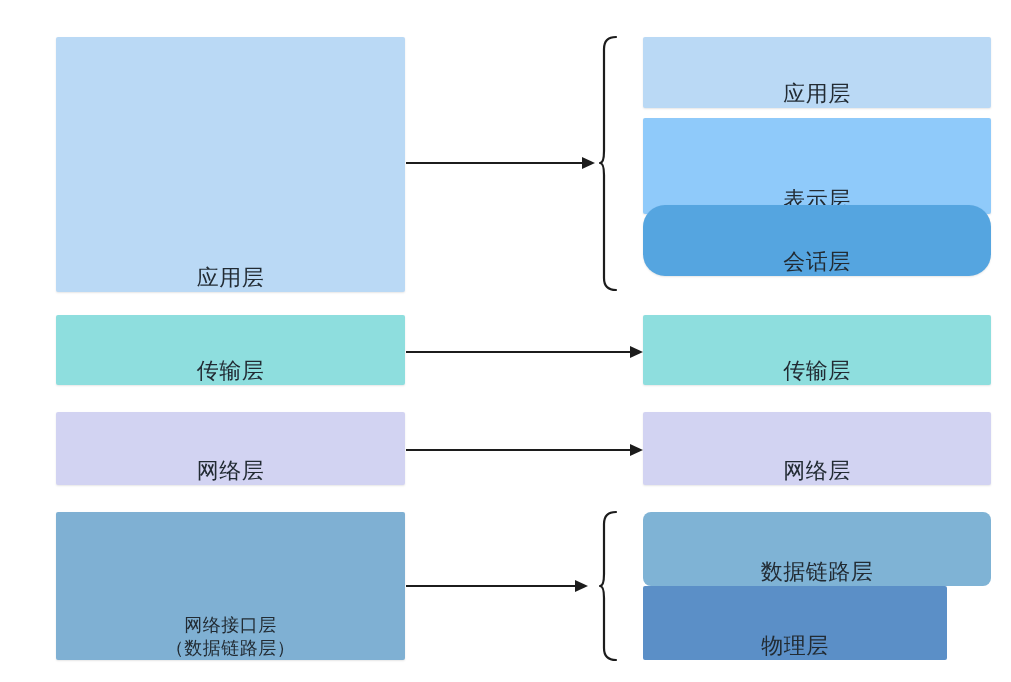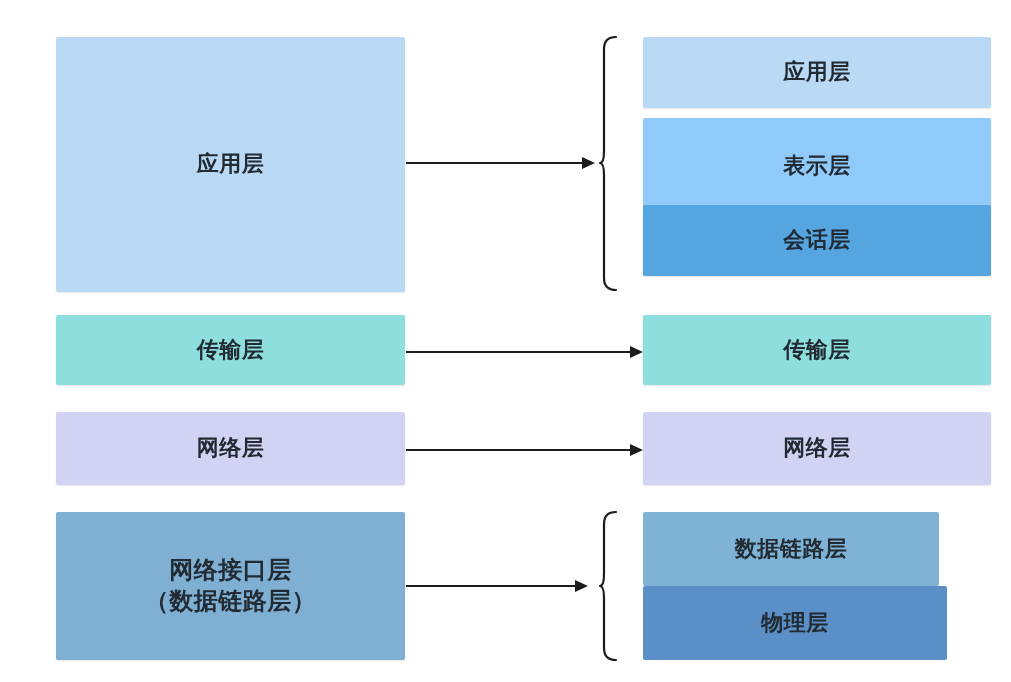--- a/index.html
+++ b/index.html
@@ -14,25 +14,25 @@
     position: relative;
     width: 1011px;
     height: 682px;
     background: #ffffff;
     overflow: hidden;
   }
   .box {
     position: absolute;
     box-sizing: border-box;
     display: flex;
-    align-items: center;
+    align-items: flex-end;
     justify-content: center;
     text-align: center;
     color: #222b33;
-    font-weight: bold;
+    font-weight: normal;
     font-size: 22px;
     line-height: 1.28;
     border-radius: 2px;
     letter-spacing: 0.5px;
     box-shadow: 0 1px 2px rgba(0,0,0,0.10);
     white-space: pre-line;
   }
   .box.sharp { box-shadow: none; }
   .arrow-svg, .brace-svg {
     position: absolute;
@@ -61,41 +61,41 @@
 
   <div class="box" style="left: 56px; top: 37px; width: 349px; height: 255px; background: rgb(186, 217, 245); font-size: 22px; color: rgb(34, 43, 51);">
     <span>应用层</span>
   </div>
   <div class="box" style="left: 56px; top: 315px; width: 349px; height: 70px; background: rgb(142, 222, 222); font-size: 22px; color: rgb(34, 43, 51);">
     <span>传输层</span>
   </div>
   <div class="box" style="left: 56px; top: 412px; width: 349px; height: 73px; background: rgb(210, 211, 242); font-size: 22px; color: rgb(34, 43, 51);">
     <span>网络层</span>
   </div>
-  <div class="box" style="left: 56px; top: 512px; width: 349px; height: 148px; background: rgb(127, 176, 211); font-size: 24px; color: rgb(34, 43, 51);">
+  <div class="box" style="left: 56px; top: 512px; width: 349px; height: 148px; background: rgb(127, 176, 211); font-size: 18px; color: rgb(34, 43, 51);">
     <span>网络接口层
 （数据链路层）</span>
   </div>
 
   <div class="box" style="left: 643px; top: 37px; width: 348px; height: 71px; background: rgb(186, 217, 245); font-size: 22px; color: rgb(34, 43, 51);">
     <span>应用层</span>
   </div>
   <div class="box" style="left: 643px; top: 118px; width: 348px; height: 96px; background: rgb(143, 202, 250); font-size: 22px; color: rgb(34, 43, 51);">
     <span>表示层</span>
   </div>
-  <div class="box" style="left: 643px; top: 205px; width: 348px; height: 71px; background: rgb(85, 165, 224); font-size: 22px; color: rgb(34, 43, 51);">
+  <div class="box" style="left: 643px; top: 205px; width: 348px; height: 71px; background: rgb(85, 165, 224); font-size: 22px; color: rgb(34, 43, 51); border-radius: 22px;">
     <span>会话层</span>
   </div>
   <div class="box" style="left: 643px; top: 315px; width: 348px; height: 70px; background: rgb(142, 222, 222); font-size: 22px; color: rgb(34, 43, 51);">
     <span>传输层</span>
   </div>
   <div class="box" style="left: 643px; top: 412px; width: 348px; height: 73px; background: rgb(210, 211, 242); font-size: 22px; color: rgb(34, 43, 51);">
     <span>网络层</span>
   </div>
-  <div class="box sharp" style="left: 643px; top: 512px; width: 296px; height: 74px; background: rgb(127, 179, 213); font-size: 22px; color: rgb(34, 43, 51);">
+  <div class="box sharp" style="left: 643px; top: 512px; width: 348px; height: 74px; background: rgb(127, 179, 213); font-size: 22px; color: rgb(34, 43, 51); border-radius: 8px;">
     <span>数据链路层</span>
   </div>
   <div class="box sharp" style="left: 643px; top: 586px; width: 304px; height: 74px; background: rgb(91, 143, 199); font-size: 22px; color: rgb(34, 43, 51);">
     <span>物理层</span>
   </div>
 
   <svg class="arrow-svg" width="1011" height="682" style="left:0;top:0;">
       <path class="arrow-line" stroke="#1c1c1c" d="M 406 163 L 584 163"></path>
       <polygon class="arrow-head" fill="#1c1c1c" points="595,163 582,157 582,169"></polygon>
     </svg>

